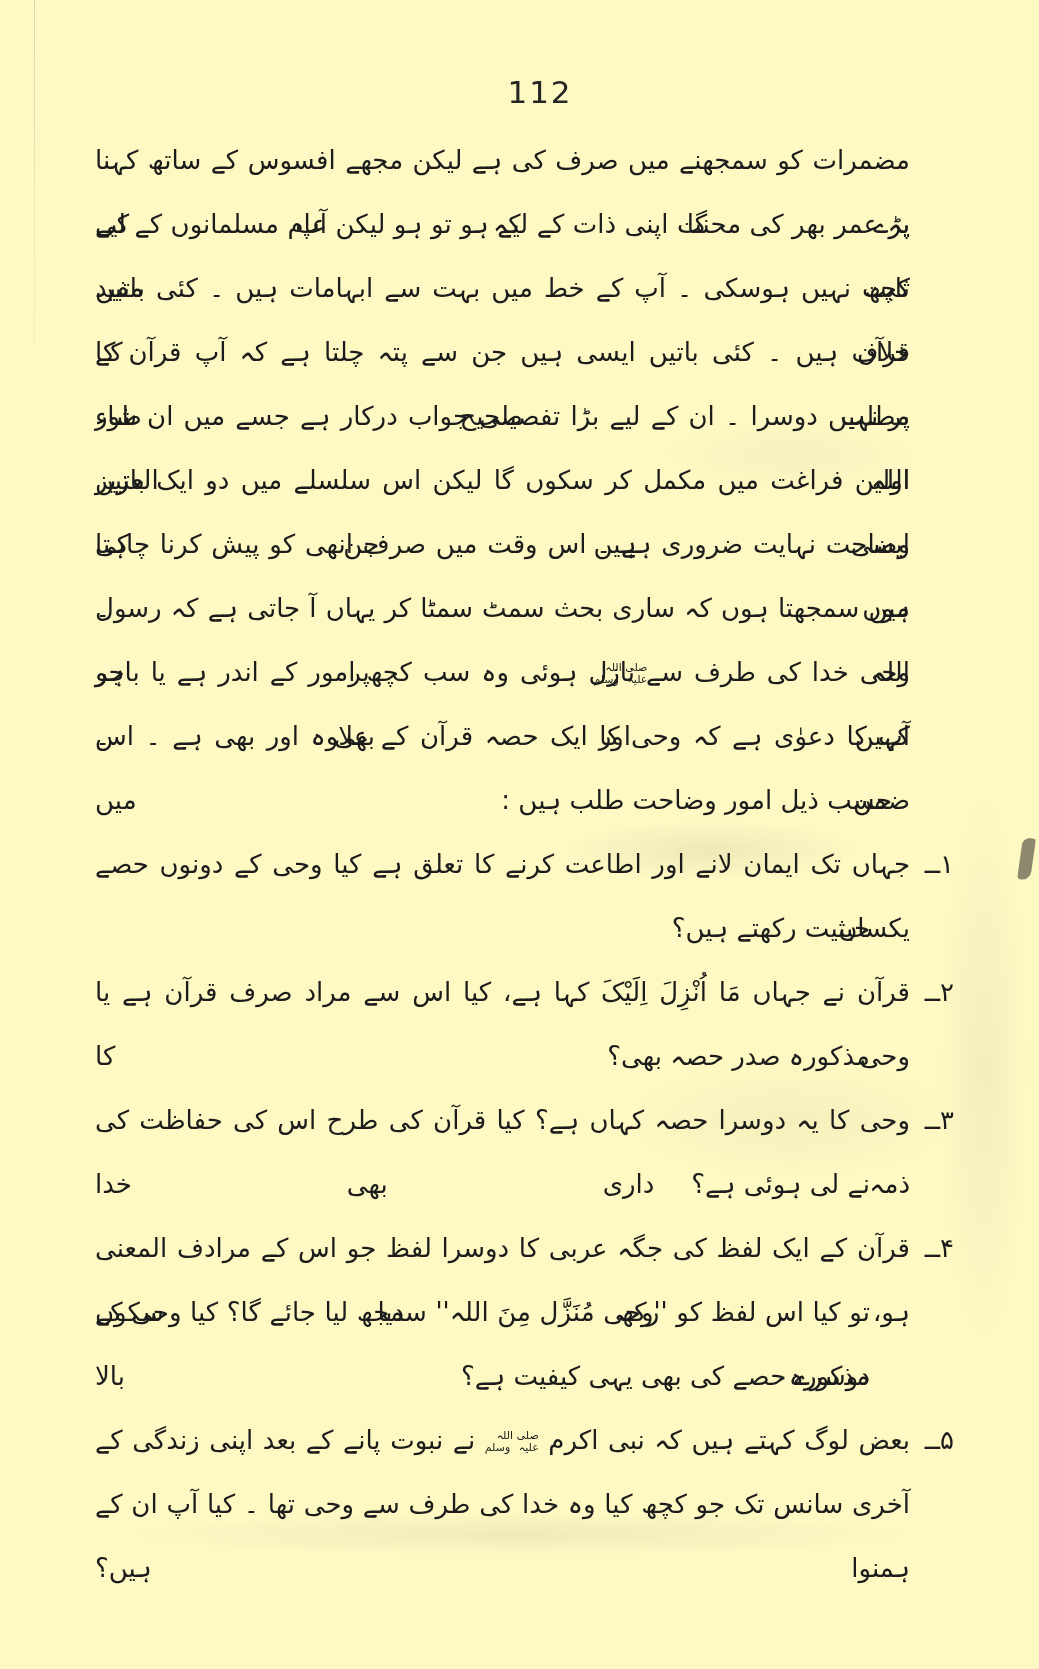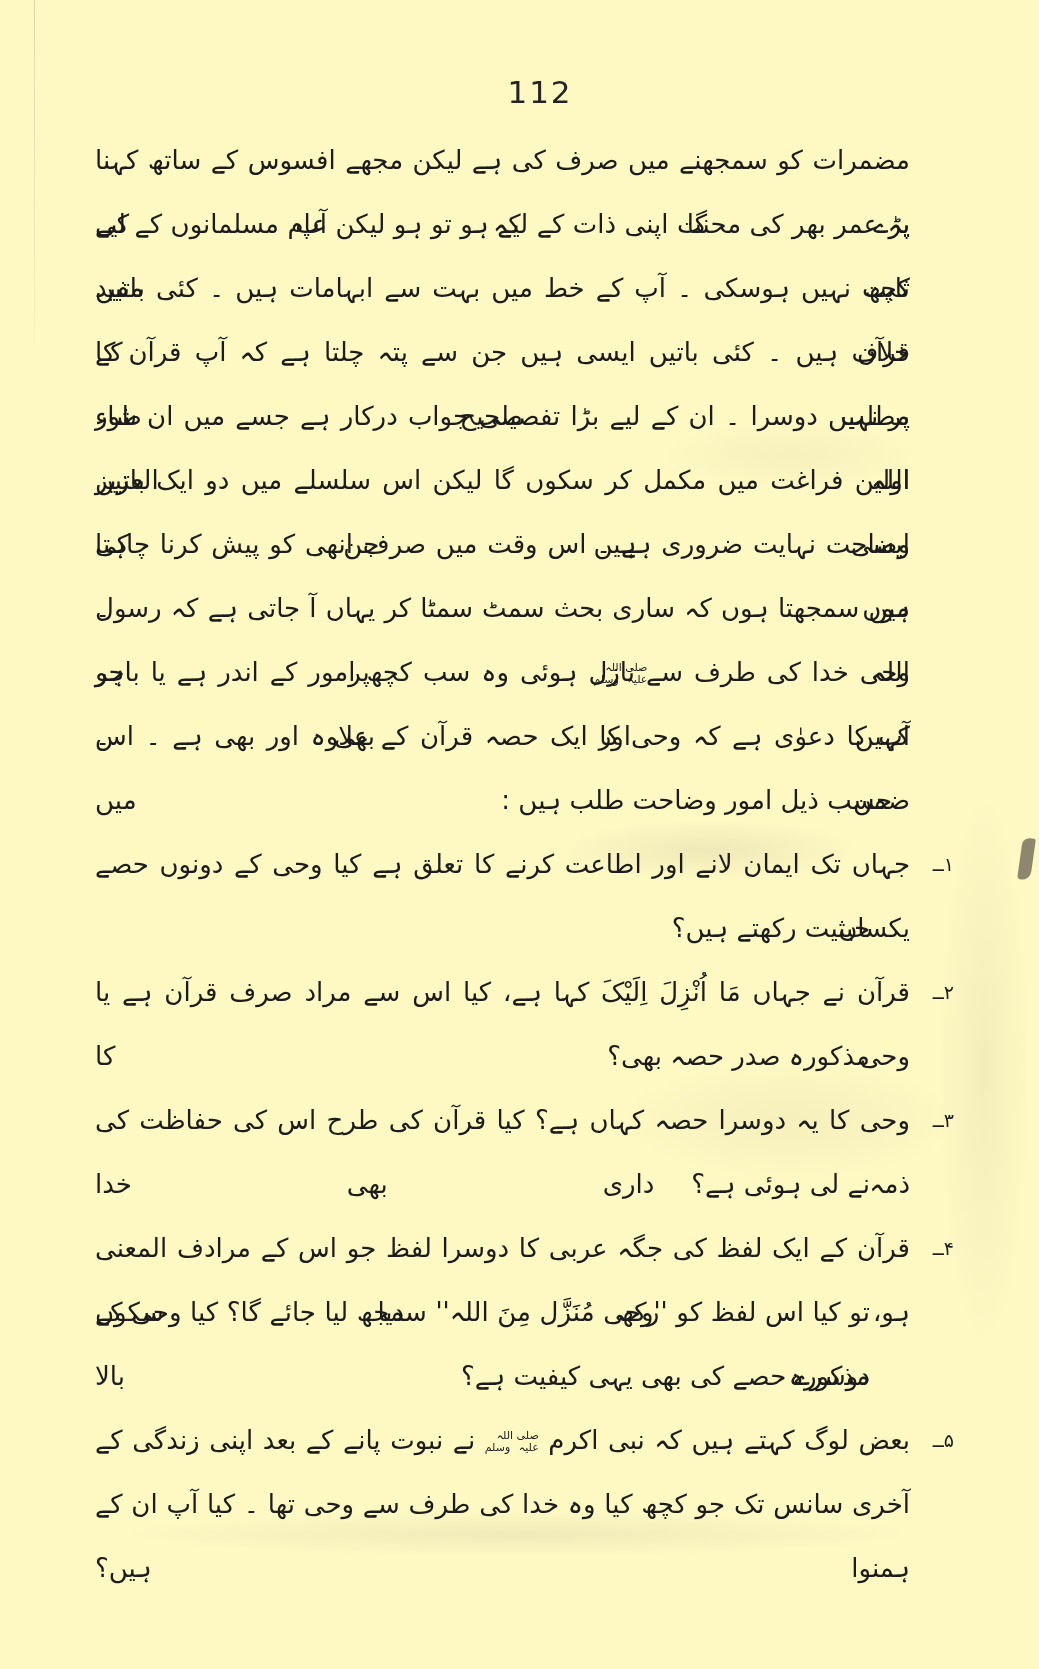--- a/index.html
+++ b/index.html
@@ -49,21 +49,21 @@
     font-size:26px;
     color:#1c1c1c;
   }
   .just{text-align:justify;text-align-last:justify;}
   .start{text-align:right;}
   .ind{padding-right:40px;box-sizing:border-box;}
   .hsb{padding-right:18px;box-sizing:border-box;}
   .item{position:relative;}
   .marker{
     position:absolute;right:-44px;top:0;height:64px;line-height:64px;
-    font-size:19px;color:#1c1c1c;
+    font-size:26px;color:#1c1c1c;
   }
   .hon{
     display:inline-block;
     font-size:11px;line-height:1.05;
     max-width:54px;
     vertical-align:middle;
     text-align:right;
     white-space:normal;
     color:#1c1c1c;
   }

